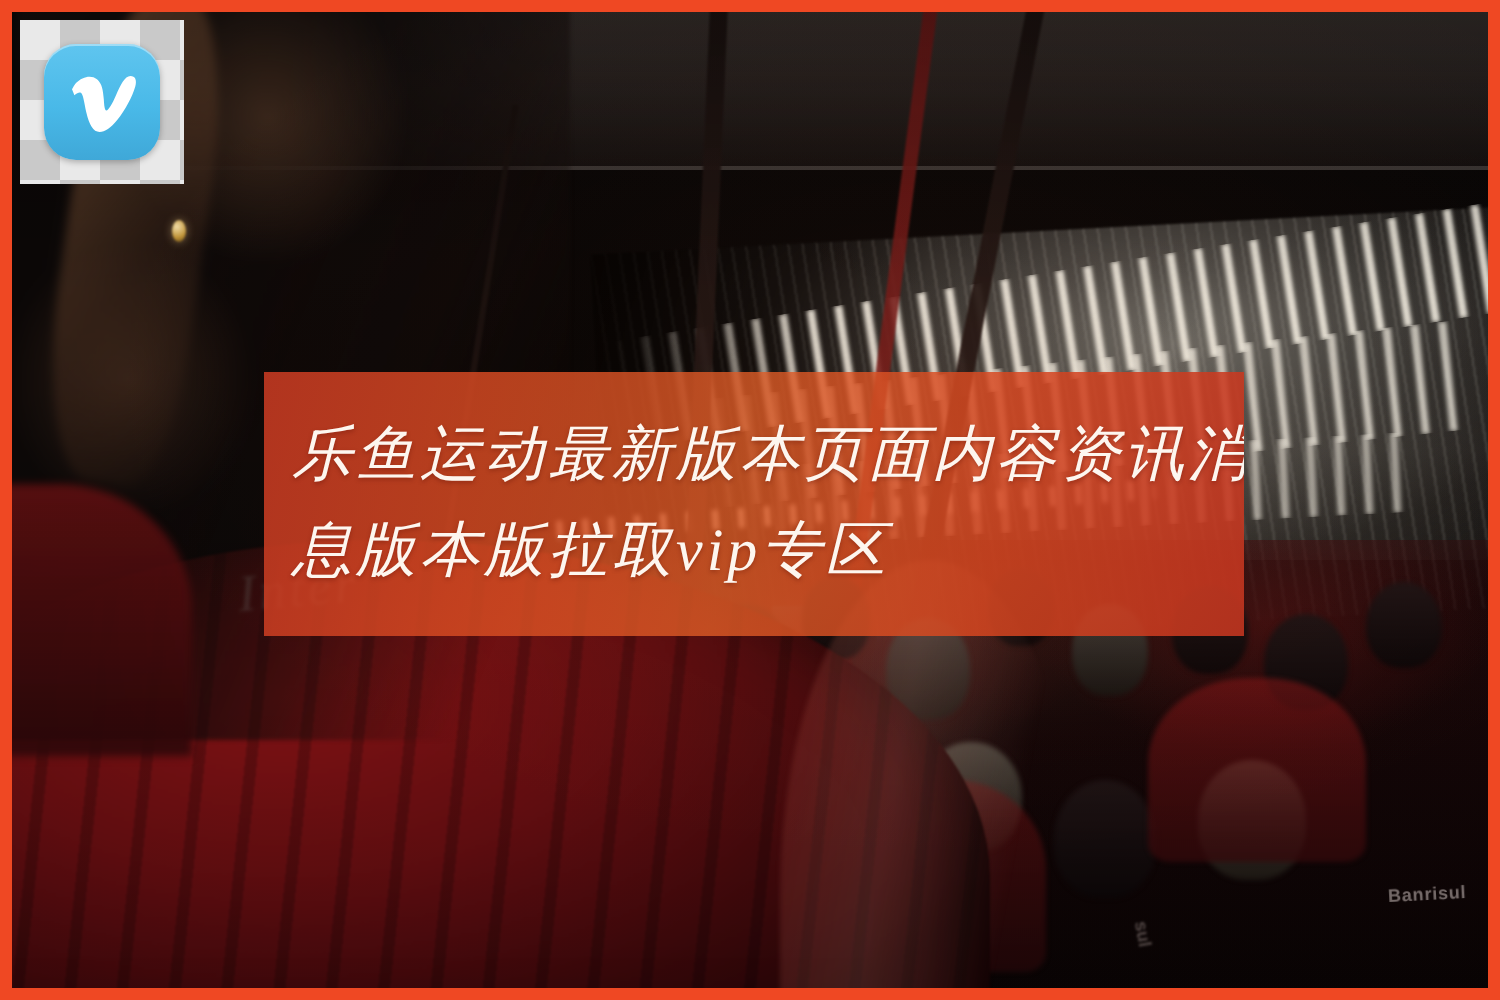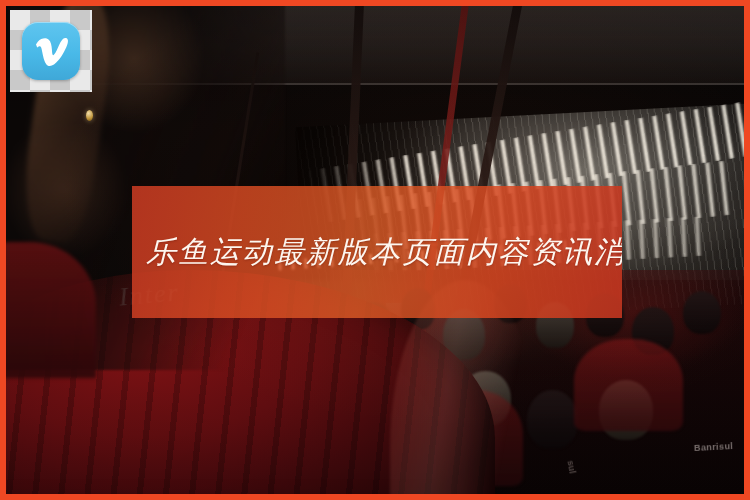--- a/index.html
+++ b/index.html
@@ -323,20 +323,21 @@
       <div class="spec-arm"></div>
       <div class="spec-shirt"></div>
     </div>
     <div class="earring"></div>
 
     <div class="photo-tone"></div>
   </div>
 
   <div class="banner">
     <div class="banner-line">乐鱼运动最新版本页面内容资讯消</div>
+    <div class="banner-line">息版本版拉取vip专区</div>
   </div>
 
   <div class="logo-wrap">
     <div class="logo-tile">
       <svg width="40" height="34" viewBox="0 0 40 34" aria-hidden="true">
         <path d="M7 7.5 C10 4.5 14.5 3.2 17.5 5.6 C20 7.6 20.6 11.4 20.9 15.6
                  C21.1 18.6 21.3 21.2 22.2 21.2 C23.2 21.2 25.2 17.8 27 13.6
                  C29.2 8.5 31.4 4 34.2 4 C36.6 4 37.6 6 36.6 9.4
                  C35.2 14.2 31.6 21.2 27.6 26 C24.4 29.9 21.4 32 18.8 32
                  C15.6 32 13.6 28.4 12.2 22.4 C11 17.1 10.6 13 9.4 12.4

